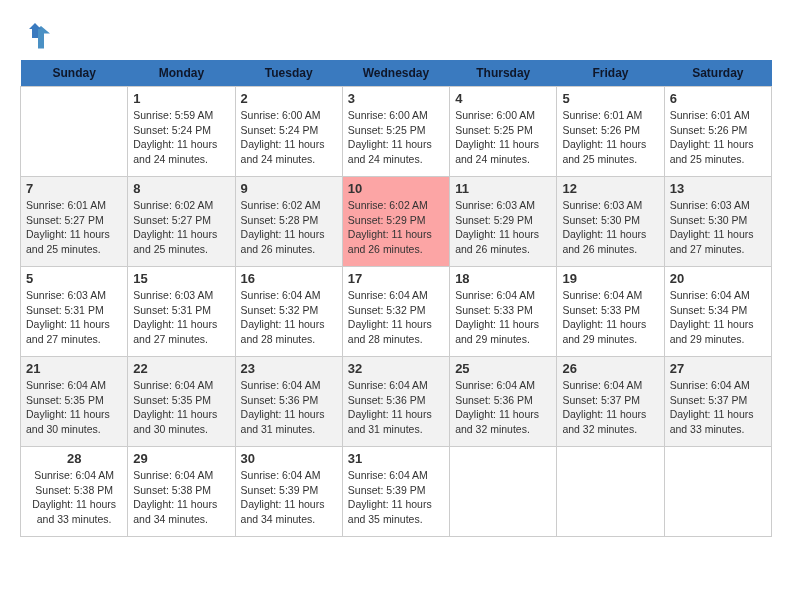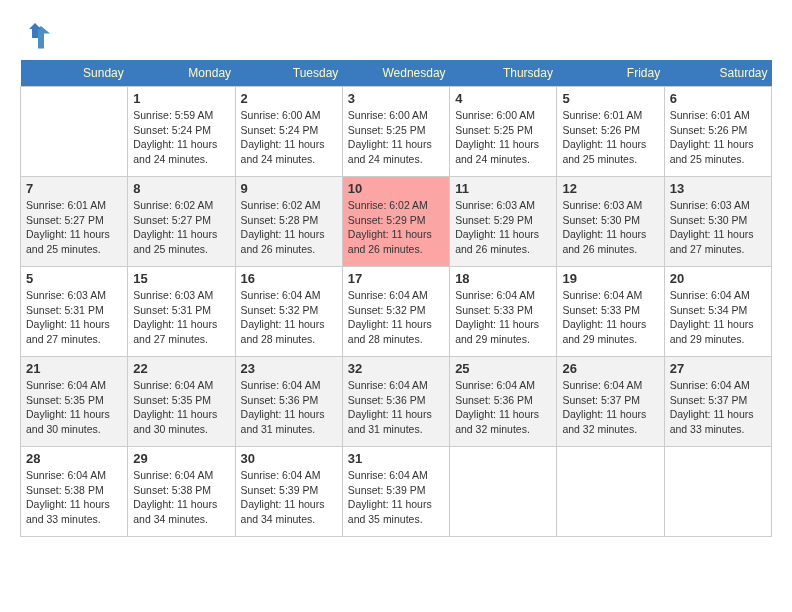--- a/index.html
+++ b/index.html
@@ -47,25 +47,25 @@
       font-size: 14px;
       color: #555;
     }
     table {
       width: 100%;
       border-collapse: collapse;
       font-size: 11px;
     }
     th {
       background-color: #3a7abf;
-      color: #fef9c3;
+      color: #0f172a;
       padding: 6px 4px;
-      text-align: right;
+      text-align: center;
       font-size: 12px;
-      font-weight: normal;
+      font-weight: bold;
     }
     td {
       border: 1px solid #ccc;
       vertical-align: top;
       padding: 4px 5px;
       height: 90px;
       width: calc(100% / 7);
     }
     .day-number {
       font-size: 13px;
@@ -234,21 +234,21 @@
         <td style="background-color: rgb(242, 242, 242); margin-top: 41px;">
           <span class="day-number">26</span>
           <div class="day-info">Sunrise: 6:04 AM<br>Sunset: 5:37 PM<br>Daylight: 11 hours and 32 minutes.</div>
         </td>
         <td style="background-color: rgb(242, 242, 242);">
           <span class="day-number">27</span>
           <div class="day-info">Sunrise: 6:04 AM<br>Sunset: 5:37 PM<br>Daylight: 11 hours and 33 minutes.</div>
         </td>
       </tr>
       <tr>
-        <td style="background-color: rgb(255, 255, 255);">
+        <td style="background-color: rgb(255, 255, 255); text-align: center;">
           <span class="day-number">28</span>
           <div class="day-info">Sunrise: 6:04 AM<br>Sunset: 5:38 PM<br>Daylight: 11 hours and 33 minutes.</div>
         </td>
         <td style="background-color: rgb(255, 255, 255);">
           <span class="day-number">29</span>
           <div class="day-info">Sunrise: 6:04 AM<br>Sunset: 5:38 PM<br>Daylight: 11 hours and 34 minutes.</div>
         </td>
         <td style="background-color: rgb(255, 255, 255);">
           <span class="day-number">30</span>
           <div class="day-info">Sunrise: 6:04 AM<br>Sunset: 5:39 PM<br>Daylight: 11 hours and 34 minutes.</div>

